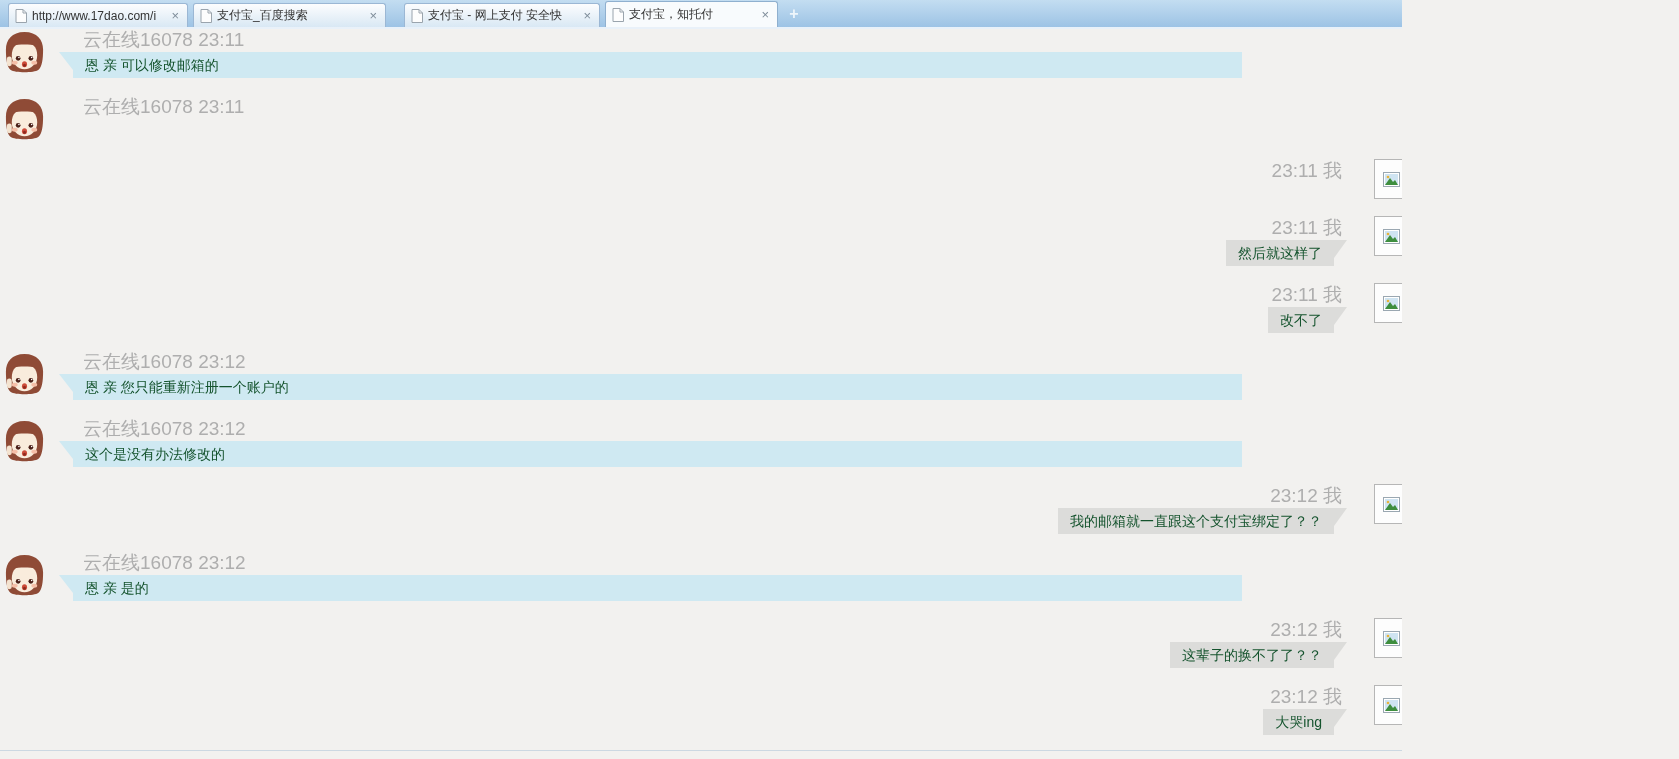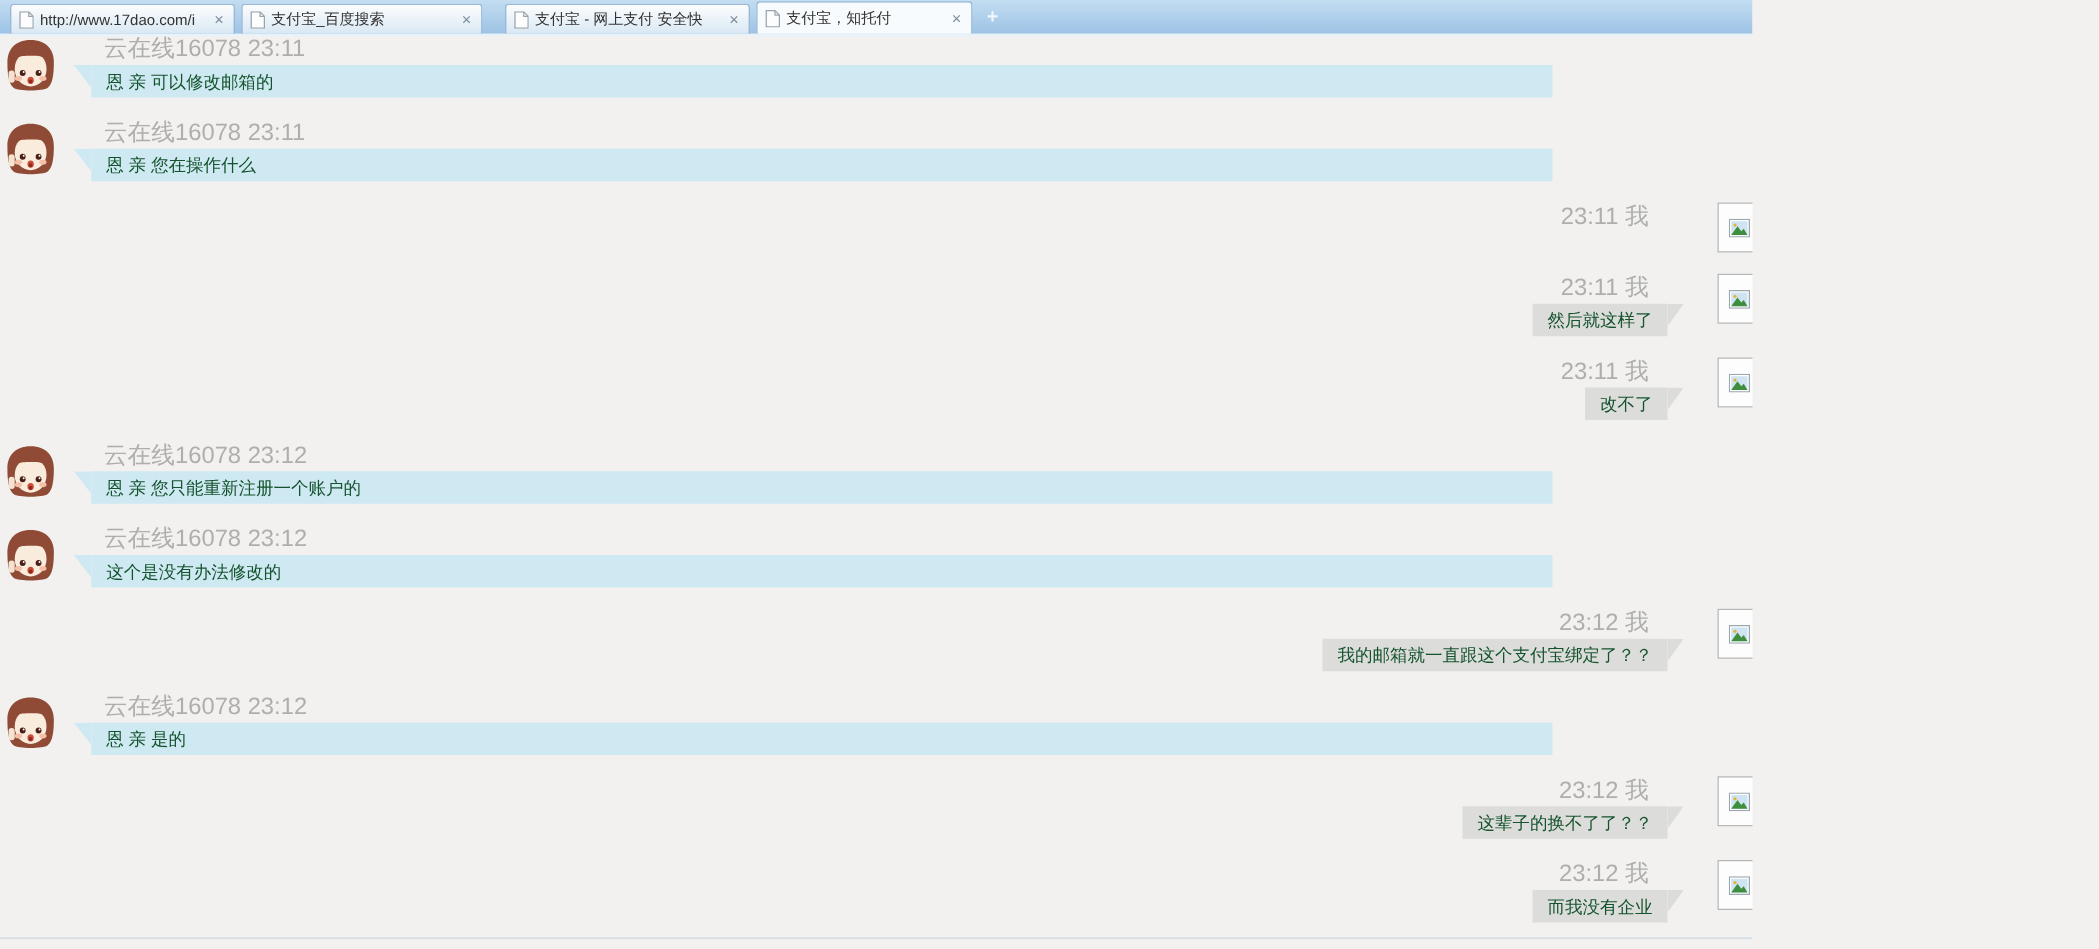--- a/index.html
+++ b/index.html
@@ -47,21 +47,21 @@
   .row.agent .hdr { margin-left:10px; }
   .row.agent .bubble { background:#cfe9f2; margin-right:160px; }
   .row.agent .bubble::before {
     content:""; position:absolute; left:-14px; top:0; width:14px; height:18px;
     background:#cfe9f2; clip-path:polygon(0 0,100% 0,100% 100%);
   }
 
   
   .row.self { justify-content:flex-end; }
   .row.self .content { text-align:right; min-width:0; }
-  .row.self .hdr { margin-right:27px; }
+  .row.self .hdr { margin-right:4px; }
   .row.self .bubble { display:inline-block; background:#dcdcda; margin-right:12px; text-align:left; }
   .row.self .bubble::after {
     content:""; position:absolute; right:-13px; top:0; width:13px; height:18px;
     background:#dcdcda; clip-path:polygon(0 0,100% 0,0 100%);
   }
   .self-avatar-box {
     width:44px; height:40px; flex:none; align-self:flex-start;
     margin-left:28px; margin-right:-16px; margin-top:-2px;
     background:#fdfdfd; border:1px solid #b6b6b6;
     display:flex; align-items:center; padding-left:8px;
@@ -151,21 +151,20 @@
         <circle cx="17.3" cy="28.2" r="0.8" fill="#ffffff"></circle>
         <circle cx="30.3" cy="28.2" r="0.8" fill="#ffffff"></circle>
         <ellipse cx="13" cy="33.5" rx="3" ry="2" fill="#f5bfa8"></ellipse>
         <ellipse cx="33" cy="33.5" rx="3" ry="2" fill="#f5bfa8"></ellipse>
         <ellipse cx="23" cy="35" rx="2.6" ry="3" fill="#cc4a38"></ellipse>
         <ellipse cx="23" cy="36" rx="1.5" ry="1.6" fill="#8e2b1e"></ellipse>
       </svg>
     </div>
     <div class="content">
       <div class="hdr"><span>云在线16078</span> <span>23:11</span></div>
-      <div class="bubble">恩 亲 您在操作什么</div>
     </div>
   </div>
       <div class="row self" style="margin-top: 5px;">
     <div class="content">
       <div class="hdr"><span>23:11</span> <span>我</span></div>
     </div>
     <div class="self-avatar-box">
       <svg width="17" height="15" viewBox="0 0 17 15">
         <rect x="0.5" y="0.5" width="16" height="14" fill="#ffffff" stroke="#9aa7b1"></rect>
         <rect x="2" y="2" width="13" height="11" fill="#cfe4f2"></rect>
@@ -298,21 +297,21 @@
         <rect x="0.5" y="0.5" width="16" height="14" fill="#ffffff" stroke="#9aa7b1"></rect>
         <rect x="2" y="2" width="13" height="11" fill="#cfe4f2"></rect>
         <path d="M2 13 L7 6 L10 10 L12 8 L15 13 Z" fill="#3e8e3e"></path>
         <circle cx="5" cy="5" r="1.3" fill="#e8b33a"></circle>
       </svg>
     </div>
   </div>
       <div class="row self">
     <div class="content">
       <div class="hdr"><span>23:12</span> <span>我</span></div>
-      <div class="bubble">而我没有企业</div>
+      <div class="bubble">大哭ing</div>
     </div>
     <div class="self-avatar-box">
       <svg width="17" height="15" viewBox="0 0 17 15">
         <rect x="0.5" y="0.5" width="16" height="14" fill="#ffffff" stroke="#9aa7b1"></rect>
         <rect x="2" y="2" width="13" height="11" fill="#cfe4f2"></rect>
         <path d="M2 13 L7 6 L10 10 L12 8 L15 13 Z" fill="#3e8e3e"></path>
         <circle cx="5" cy="5" r="1.3" fill="#e8b33a"></circle>
       </svg>
     </div>
   </div>

